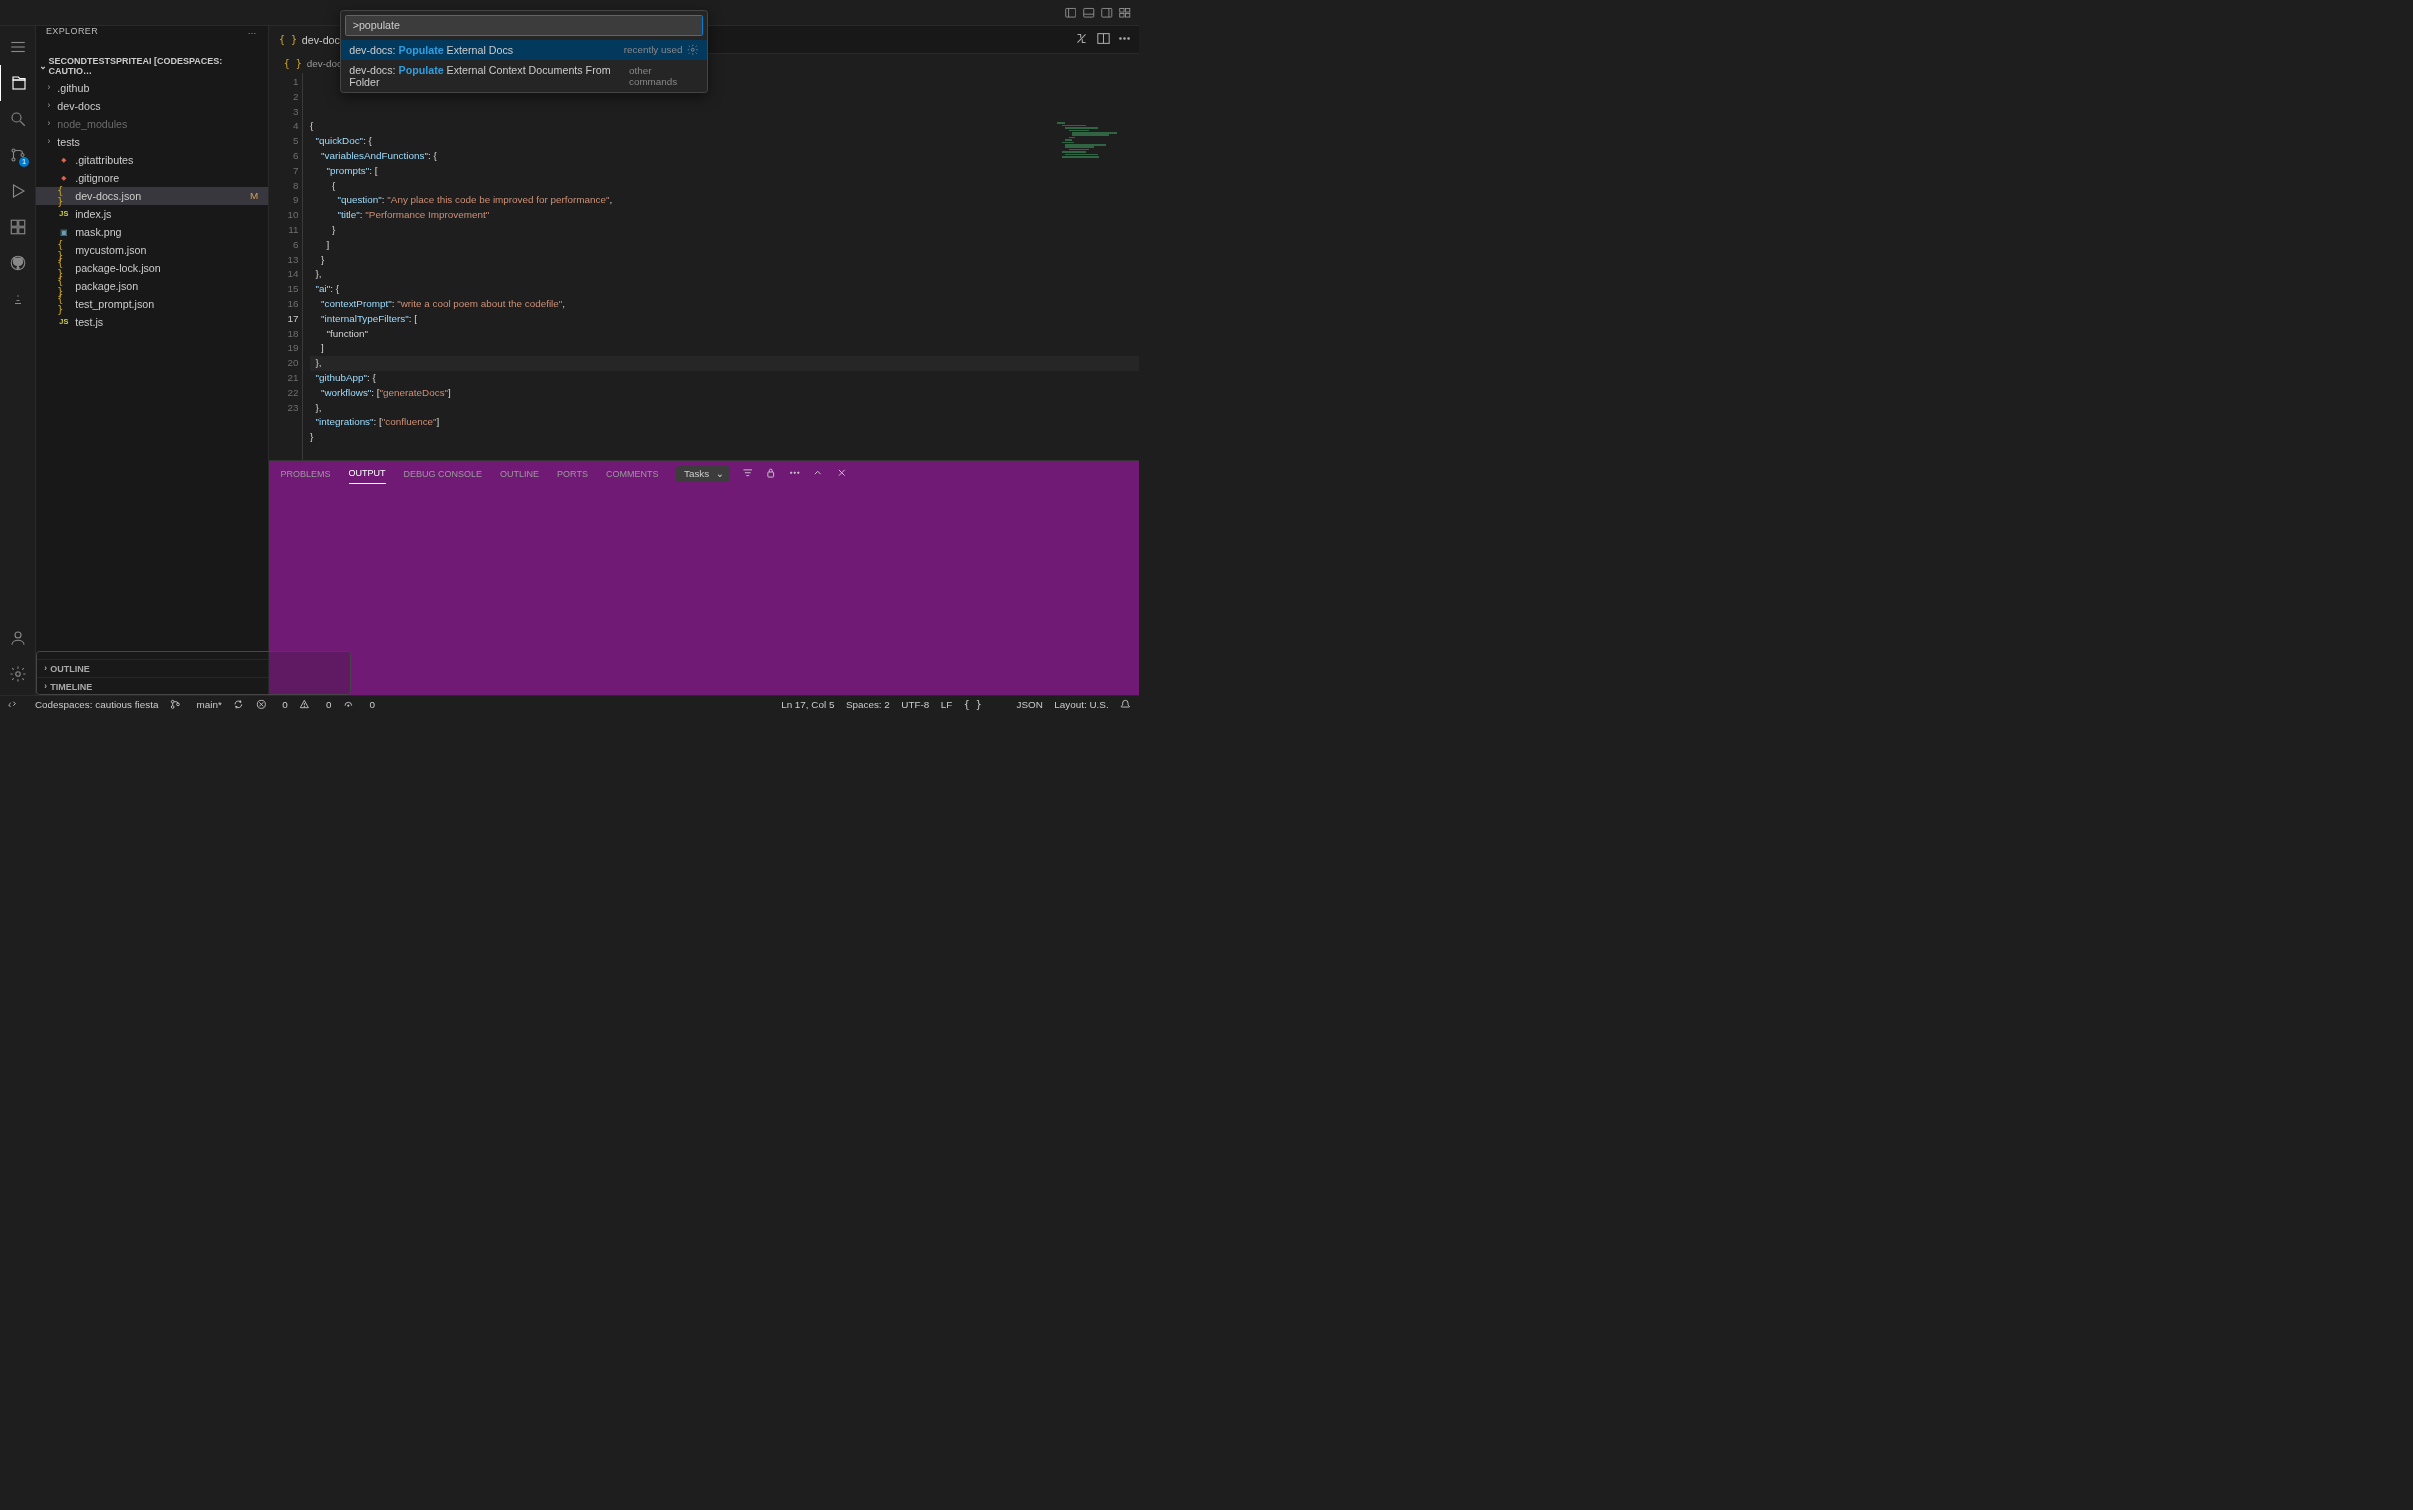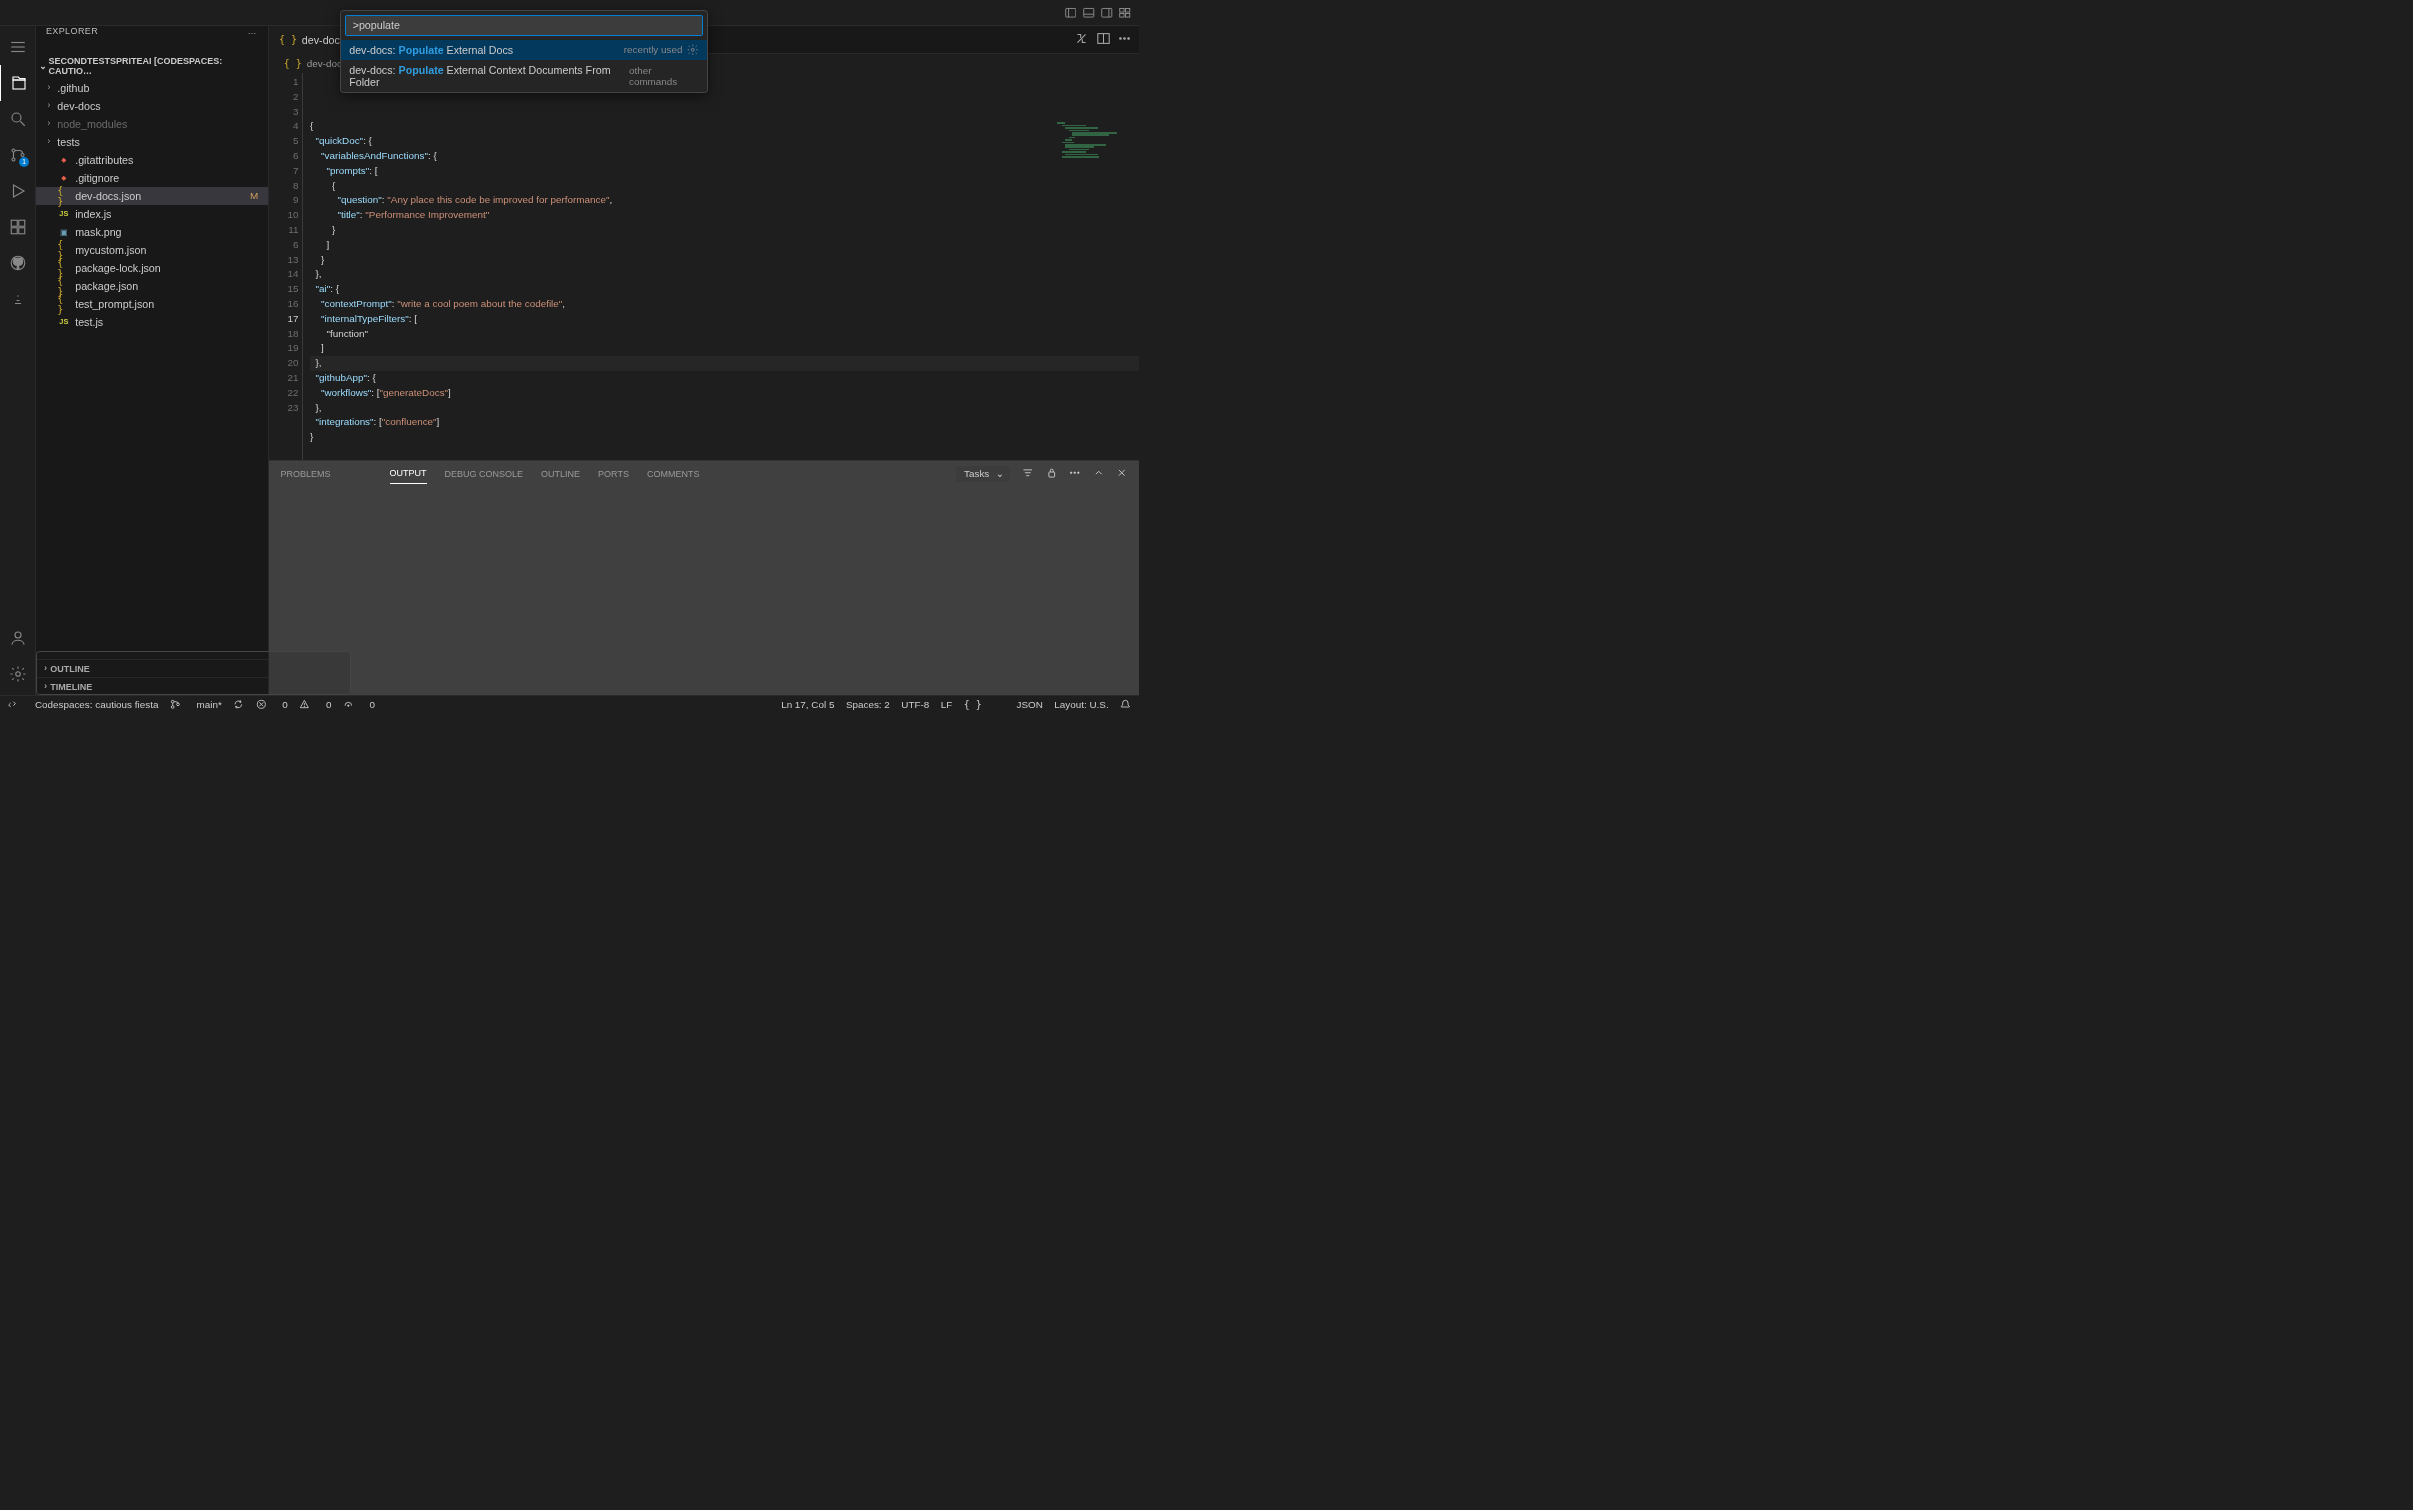--- a/index.html
+++ b/index.html
@@ -57,24 +57,24 @@
 .code { flex: 1; font-family: Menlo, Consolas, monospace; font-size: 9.9px; line-height: 14.8px; padding-top: 1.6px; white-space: pre; color: #d4d4d4; position: relative; }
 .code .line { height: 14.8px; }
 .code .line.hl { background: rgba(255,255,255,0.04); }
 .codeborder { position: absolute; left: -8.2px; top: 0; bottom: 0; width: 0.8px; background: #3a3a3a; }
 .s { color: #ce9178; }
 .k { color: #9cdcfe; }
 .minimap { position: absolute; right: 0; top: 49px; width: 82px; height: 115px; opacity: 0.5; }
 .minimap-line { height: 1.6px; background: #4a6; margin-bottom: 0.8px; }
 
 
-.panel { height: 238px; background: #404040; border-top: 0.8px solid #333; display: flex; flex-direction: column; }
+.panel { height: 238px; background: #701a75; border-top: 0.8px solid #333; display: flex; }
 .panel-tabs { height: 26px; display: flex; align-items: center; padding: 0 11.5px; gap: 18px; font-size: 9px; color: #9a9a9a; }
 .panel-tab { cursor: pointer; padding: 4.9px 0; }
-.panel-tab.active { color: #fff; border-bottom: 0.8px solid #fff; margin-left: 41px; }
+.panel-tab.active { color: #fff; border-bottom: 0.8px solid #fff; }
 .panel-right { margin-left: auto; display: flex; align-items: center; gap: 12px; }
 .panel-select { background: #3c3c3c; border: 0.8px solid #3c3c3c; color: #ccc; padding: 1.6px 19.7px 1.6px 6.6px; font-size: 9.9px; border-radius: 2.5px; position: relative; }
 .panel-right svg { width: 11.5px; height: 11.5px; stroke: #ccc; fill: none; stroke-width: 1.3; }
 .panel-body { flex: 1; }
 
 
 .statusbar { position: absolute; bottom: 0; left: 0; right: 0; height: 18px; background: #1e1e1e; border-top: 0.8px solid #2a2a2a; display: flex; align-items: center; font-size: 9.9px; color: #ccc; padding: 0 8.2px; gap: 11.5px; }
 .statusbar .sbitem { display: flex; align-items: center; gap: 16px; cursor: pointer; }
 .statusbar .spacer { flex: 1; }
 .statusbar svg { width: 10.7px; height: 10.7px; stroke: #ccc; fill: none; stroke-width: 1.3; }

